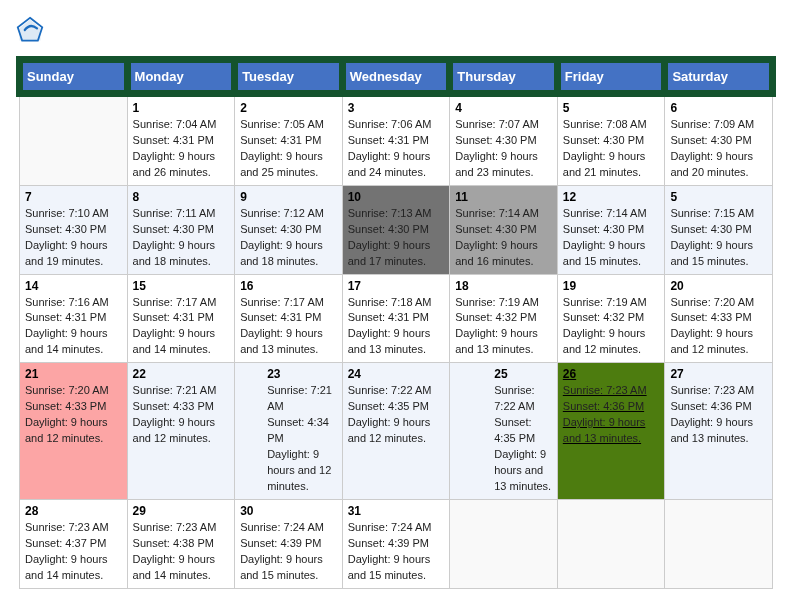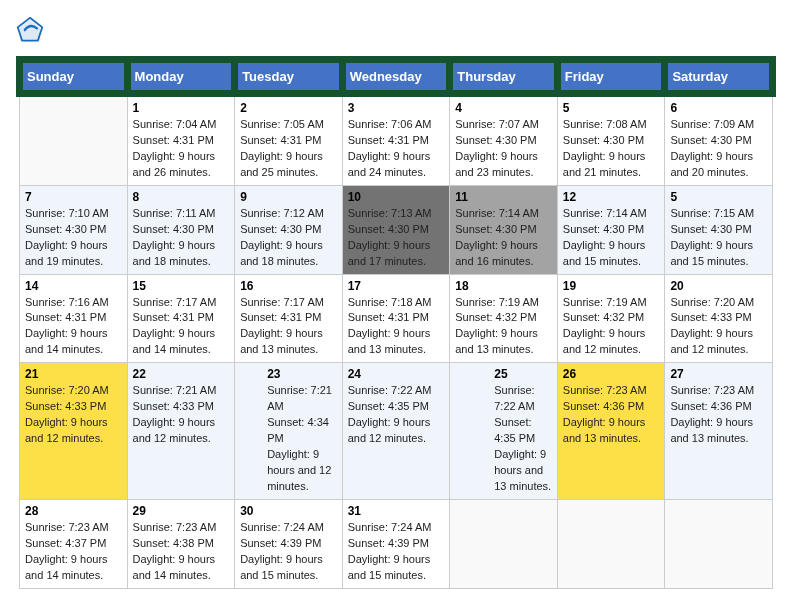--- a/index.html
+++ b/index.html
@@ -200,41 +200,41 @@
         <td>
           <span class="day-number">19</span>
           <div class="day-detail">Sunrise: 7:19 AM<br>Sunset: 4:32 PM<br>Daylight: 9 hours and 12 minutes.</div>
         </td>
         <td>
           <span class="day-number">20</span>
           <div class="day-detail">Sunrise: 7:20 AM<br>Sunset: 4:33 PM<br>Daylight: 9 hours and 12 minutes.</div>
         </td>
       </tr>
       <tr>
-        <td style="background: #fde047;">
+        <td style="background: #fca5a5;">
           <span class="day-number">21</span>
           <div class="day-detail">Sunrise: 7:20 AM<br>Sunset: 4:33 PM<br>Daylight: 9 hours and 12 minutes.</div>
         </td>
         <td style="background: rgb(240, 244, 251);">
           <span class="day-number">22</span>
           <div class="day-detail">Sunrise: 7:21 AM<br>Sunset: 4:33 PM<br>Daylight: 9 hours and 12 minutes.</div>
         </td>
         <td style="background: rgb(240, 244, 251); padding-left: 32px;">
           <span class="day-number">23</span>
           <div class="day-detail">Sunrise: 7:21 AM<br>Sunset: 4:34 PM<br>Daylight: 9 hours and 12 minutes.</div>
         </td>
         <td style="background: rgb(240, 244, 251);">
           <span class="day-number">24</span>
           <div class="day-detail">Sunrise: 7:22 AM<br>Sunset: 4:35 PM<br>Daylight: 9 hours and 12 minutes.</div>
         </td>
         <td style="background: rgb(240, 244, 251); padding-left: 44px;">
           <span class="day-number">25</span>
           <div class="day-detail">Sunrise: 7:22 AM<br>Sunset: 4:35 PM<br>Daylight: 9 hours and 13 minutes.</div>
         </td>
-        <td style="background: #fde047;">
+        <td style="background: #4d7c0f; text-decoration: underline;">
           <span class="day-number">26</span>
           <div class="day-detail">Sunrise: 7:23 AM<br>Sunset: 4:36 PM<br>Daylight: 9 hours and 13 minutes.</div>
         </td>
         <td style="background: rgb(240, 244, 251);">
           <span class="day-number">27</span>
           <div class="day-detail">Sunrise: 7:23 AM<br>Sunset: 4:36 PM<br>Daylight: 9 hours and 13 minutes.</div>
         </td>
       </tr>
       <tr>
         <td>

